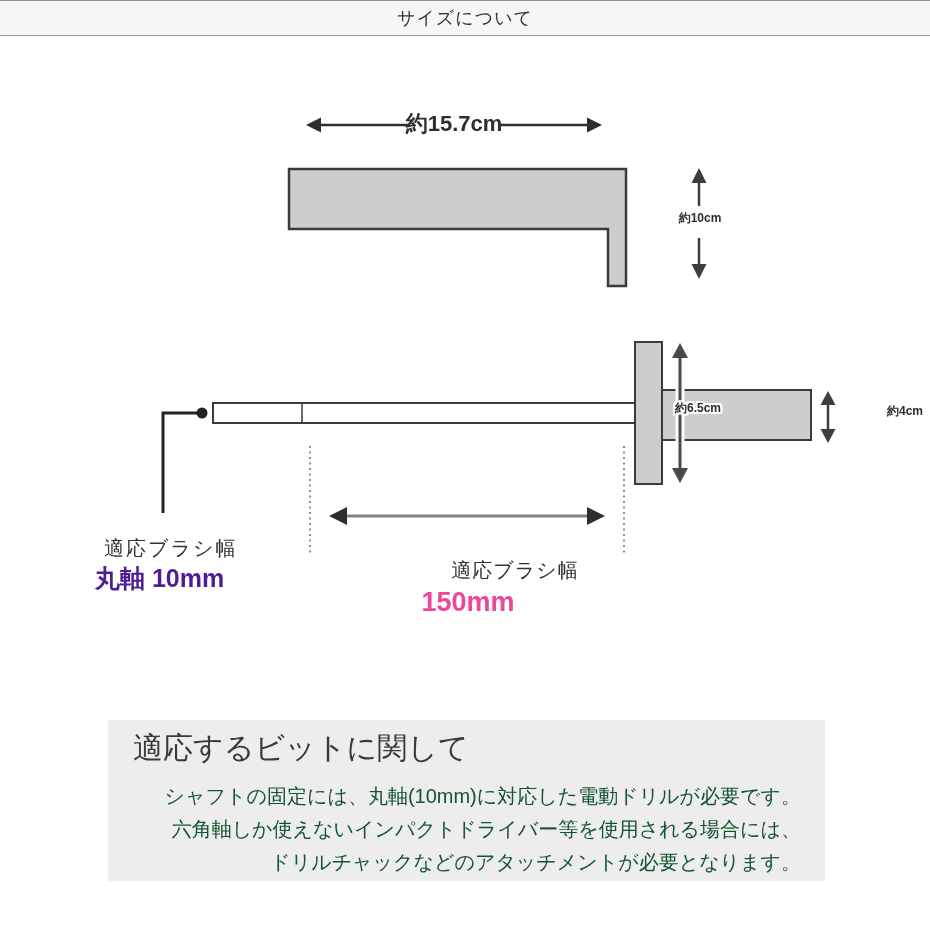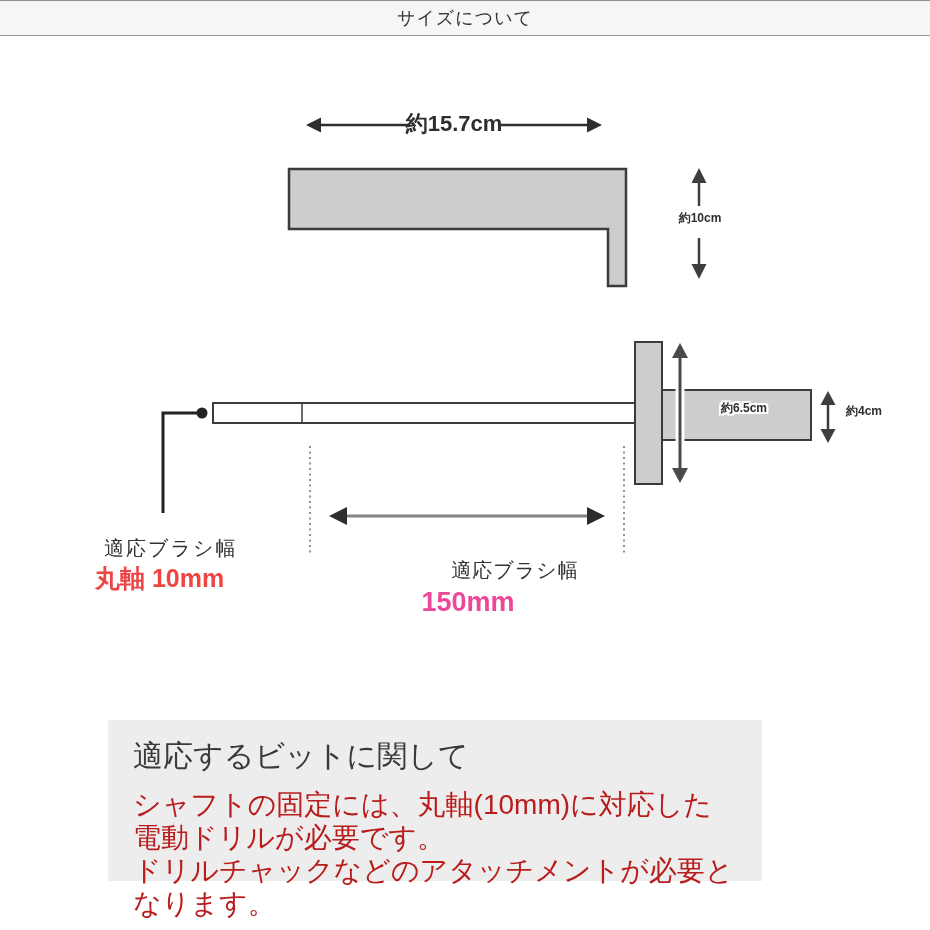--- a/index.html
+++ b/index.html
@@ -19,29 +19,29 @@
   
   .lbl{position:absolute;white-space:nowrap;line-height:1;}
   .dim{font-size:22px;font-weight:bold;color:#2e2e2e;}
   .dim-sm{font-size:12px;font-weight:bold;color:#2e2e2e;}
   .center{transform:translateX(-50%);}
   .outlined{
     text-shadow:-2px -2px 0 #fff,2px -2px 0 #fff,-2px 2px 0 #fff,2px 2px 0 #fff,
                 -2px 0 0 #fff,2px 0 0 #fff,0 -2px 0 #fff,0 2px 0 #fff;
   }
   .cap{font-size:20px;color:#333;}
-  .spec{font-size:25px;font-weight:bold;color:#ef4444;}
+  .spec{font-size:25px;font-weight:bold;color:#4c1d95;}
   .spec-lg{font-size:27px;font-weight:bold;color:#ec4899;}
   
   .info-box{
-    position:absolute;left:108px;top:720px;width:654px;height:161px;
-    background:#ededed;box-sizing:border-box;padding:16px 24px 0 25px;
+    position:absolute;left:108px;top:720px;width:717px;height:161px;
+    background:#ededed;box-sizing:border-box;padding:8px 24px 0 25px;
   }
   .info-title{font-size:30px;font-weight:500;color:#3a3a3a;margin:0 0 11px 0;}
-  .info-line{font-size:28px;color:#b91c1c;line-height:33px;}
+  .info-line{font-size:20px;color:#14532d;line-height:33px;text-align:right;}
 </style>
 </head>
 <body>
 
 <div class="page">
 
   <div class="header">
     <span class="title">サイズについて</span>
   </div>
 
@@ -99,29 +99,30 @@
       <line x1="344" y1="516" x2="590" y2="516" stroke="#848484" stroke-width="3"></line>
       <polygon points="329,516 347,507 347,525" fill="#2d2d2d"></polygon>
       <polygon points="605,516 587,507 587,525" fill="#2d2d2d"></polygon>
     </g>
   </svg>
 
   <div class="lbl dim center" style="left:454px;top:113px;">約15.7cm</div>
 
   <div class="lbl dim-sm center" style="left:700px;top:212px;">約10cm</div>
 
-  <div class="lbl dim-sm outlined" style="left:721px;top:402px;">約6.5cm</div>
+  <div class="lbl dim-sm outlined" style="left:675px;top:402px;">約6.5cm</div>
 
-  <div class="lbl dim-sm" style="left:846px;top:405px;">約4cm</div>
+  <div class="lbl dim-sm" style="left:887px;top:405px;">約4cm</div>
 
   <div class="lbl cap" style="left:104px;top:538px;letter-spacing:2px;">適応ブラシ幅</div>
   <div class="lbl spec" style="left:95px;top:566px;">丸軸 10mm</div>
 
   <div class="lbl cap center" style="left:469px;top:560px;letter-spacing:1px;margin-left:46px;">適応ブラシ幅</div>
   <div class="lbl spec-lg center" style="left:468px;top:589px;">150mm</div>
 
   <section class="info-box">
     <h2 class="info-title">適応するビットに関して</h2>
     <div class="info-line">シャフトの固定には、丸軸(10mm)に対応した電動ドリルが必要です。</div>
+    <div class="info-line">六角軸しか使えないインパクトドライバー等を使用される場合には、</div>
     <div class="info-line">ドリルチャックなどのアタッチメントが必要となります。</div>
   </section>
 
 </div>
 
 </body></html>

